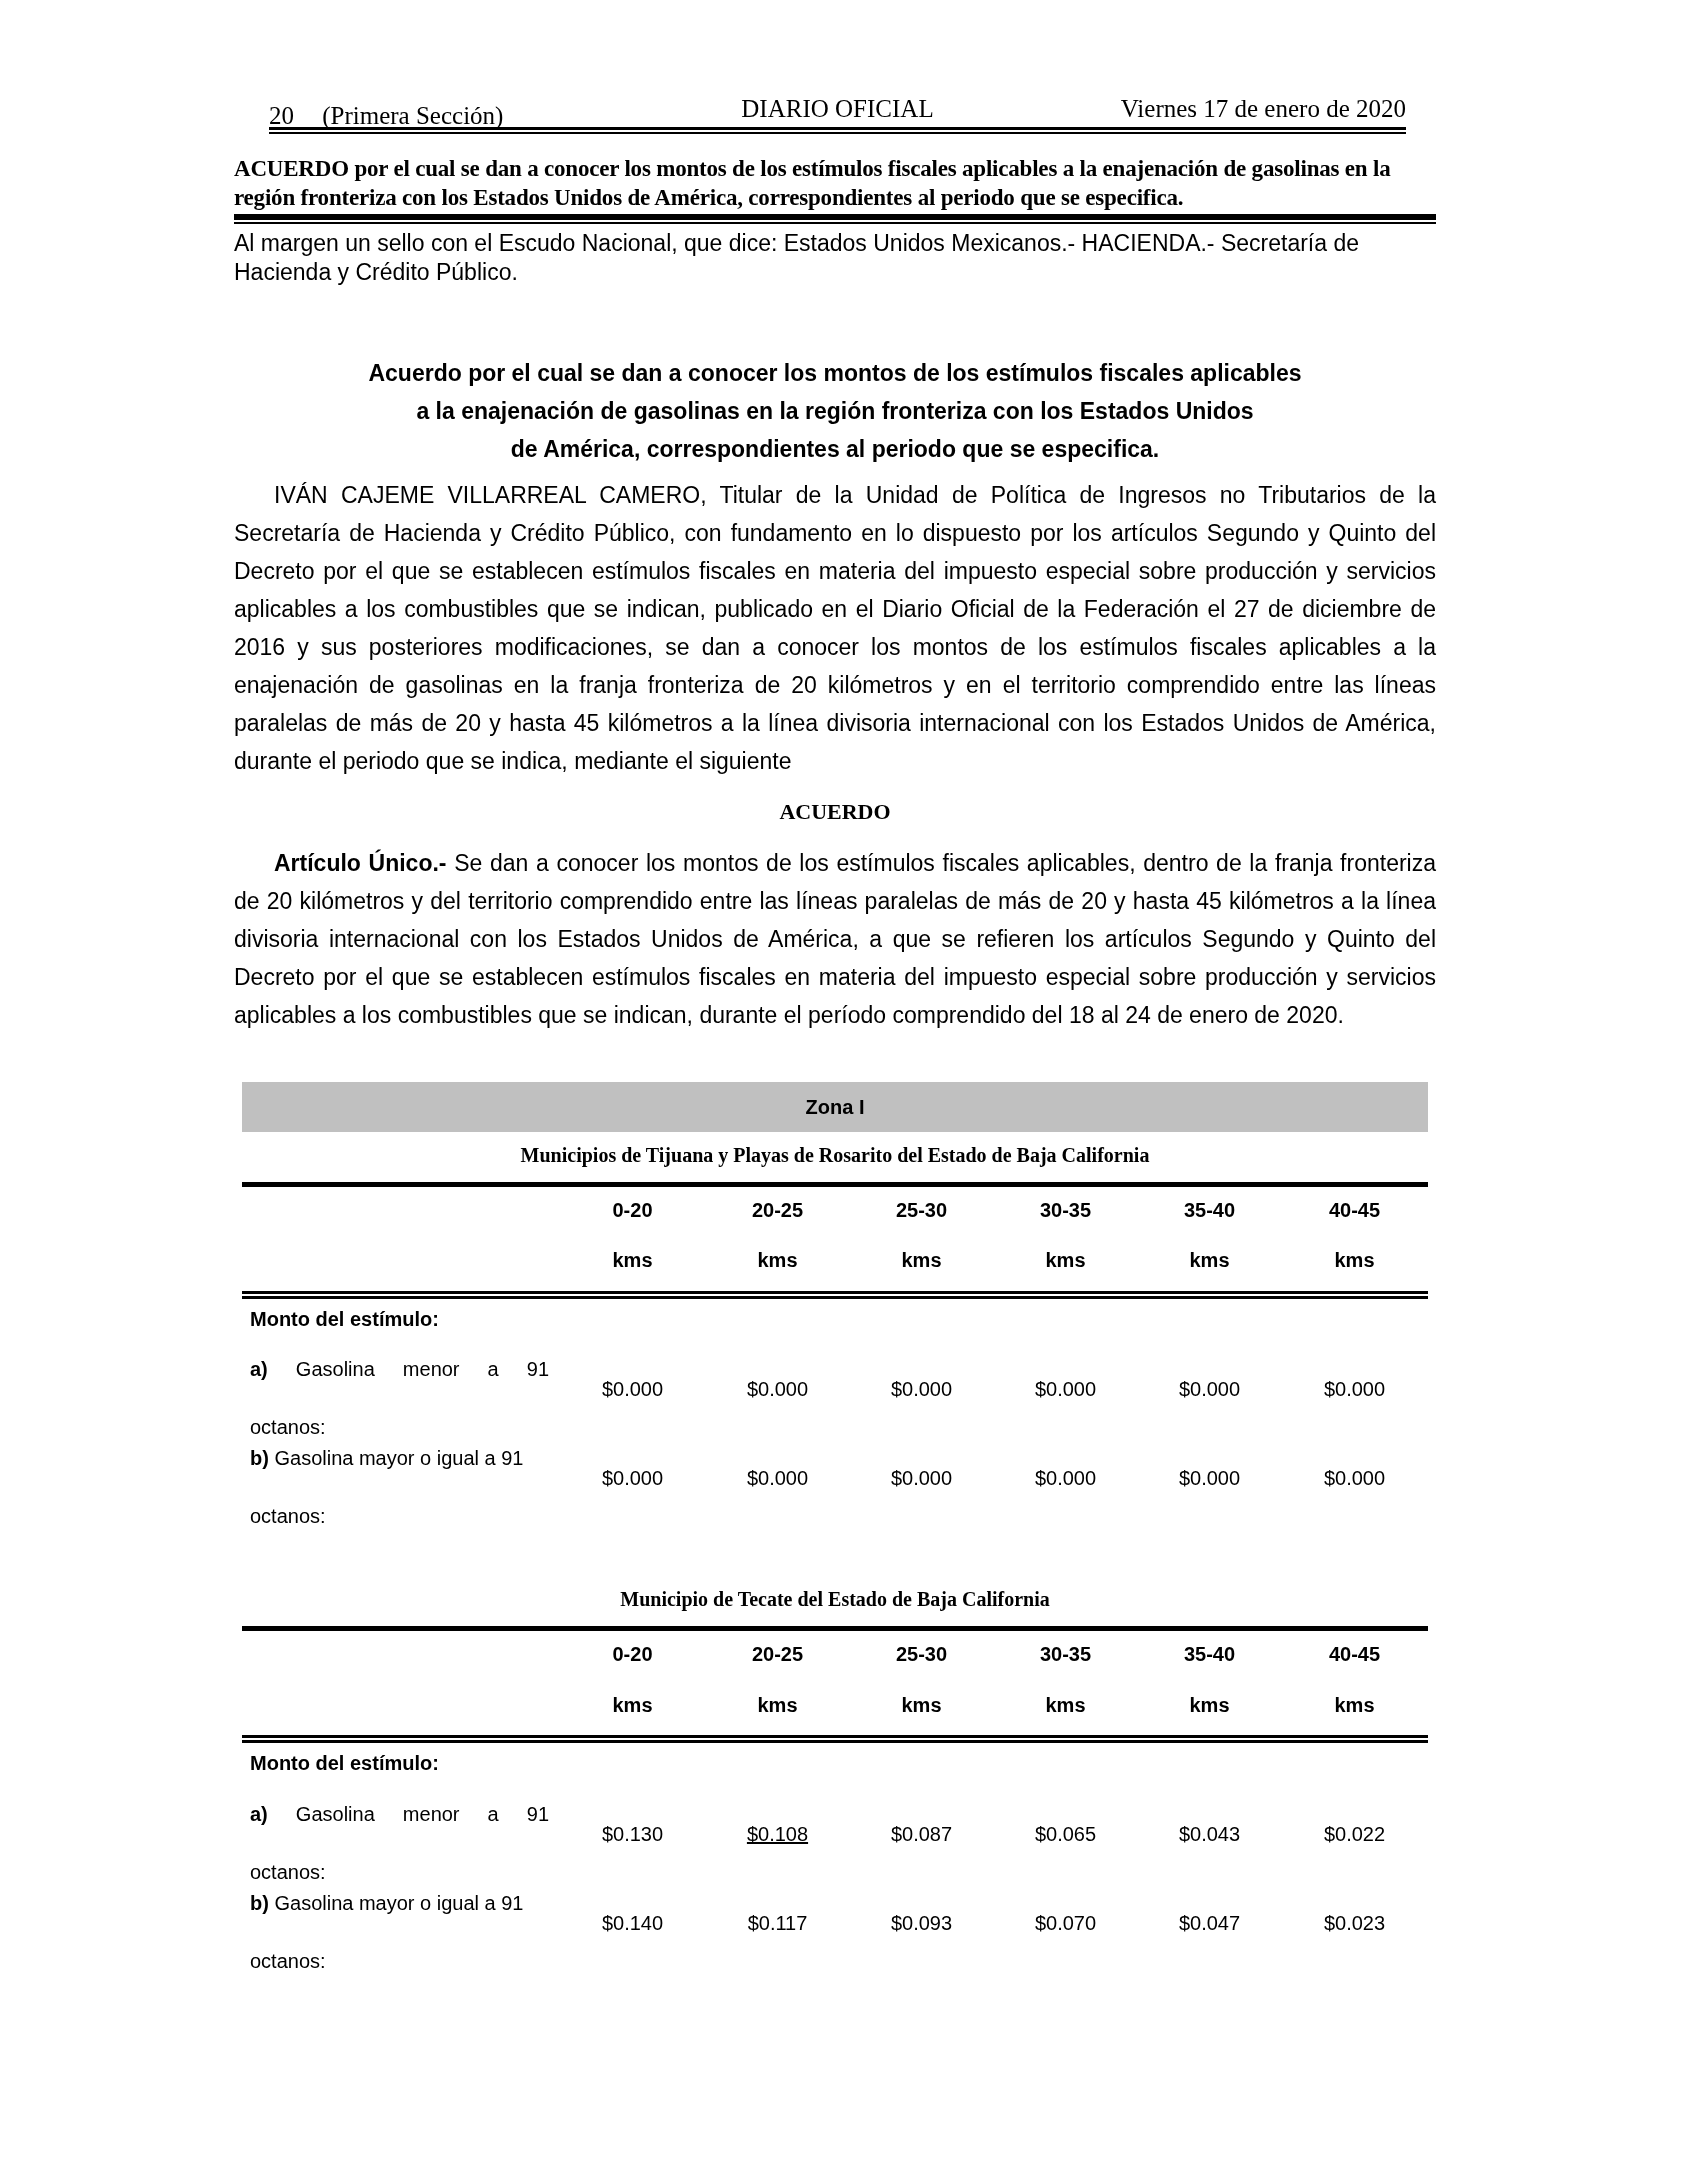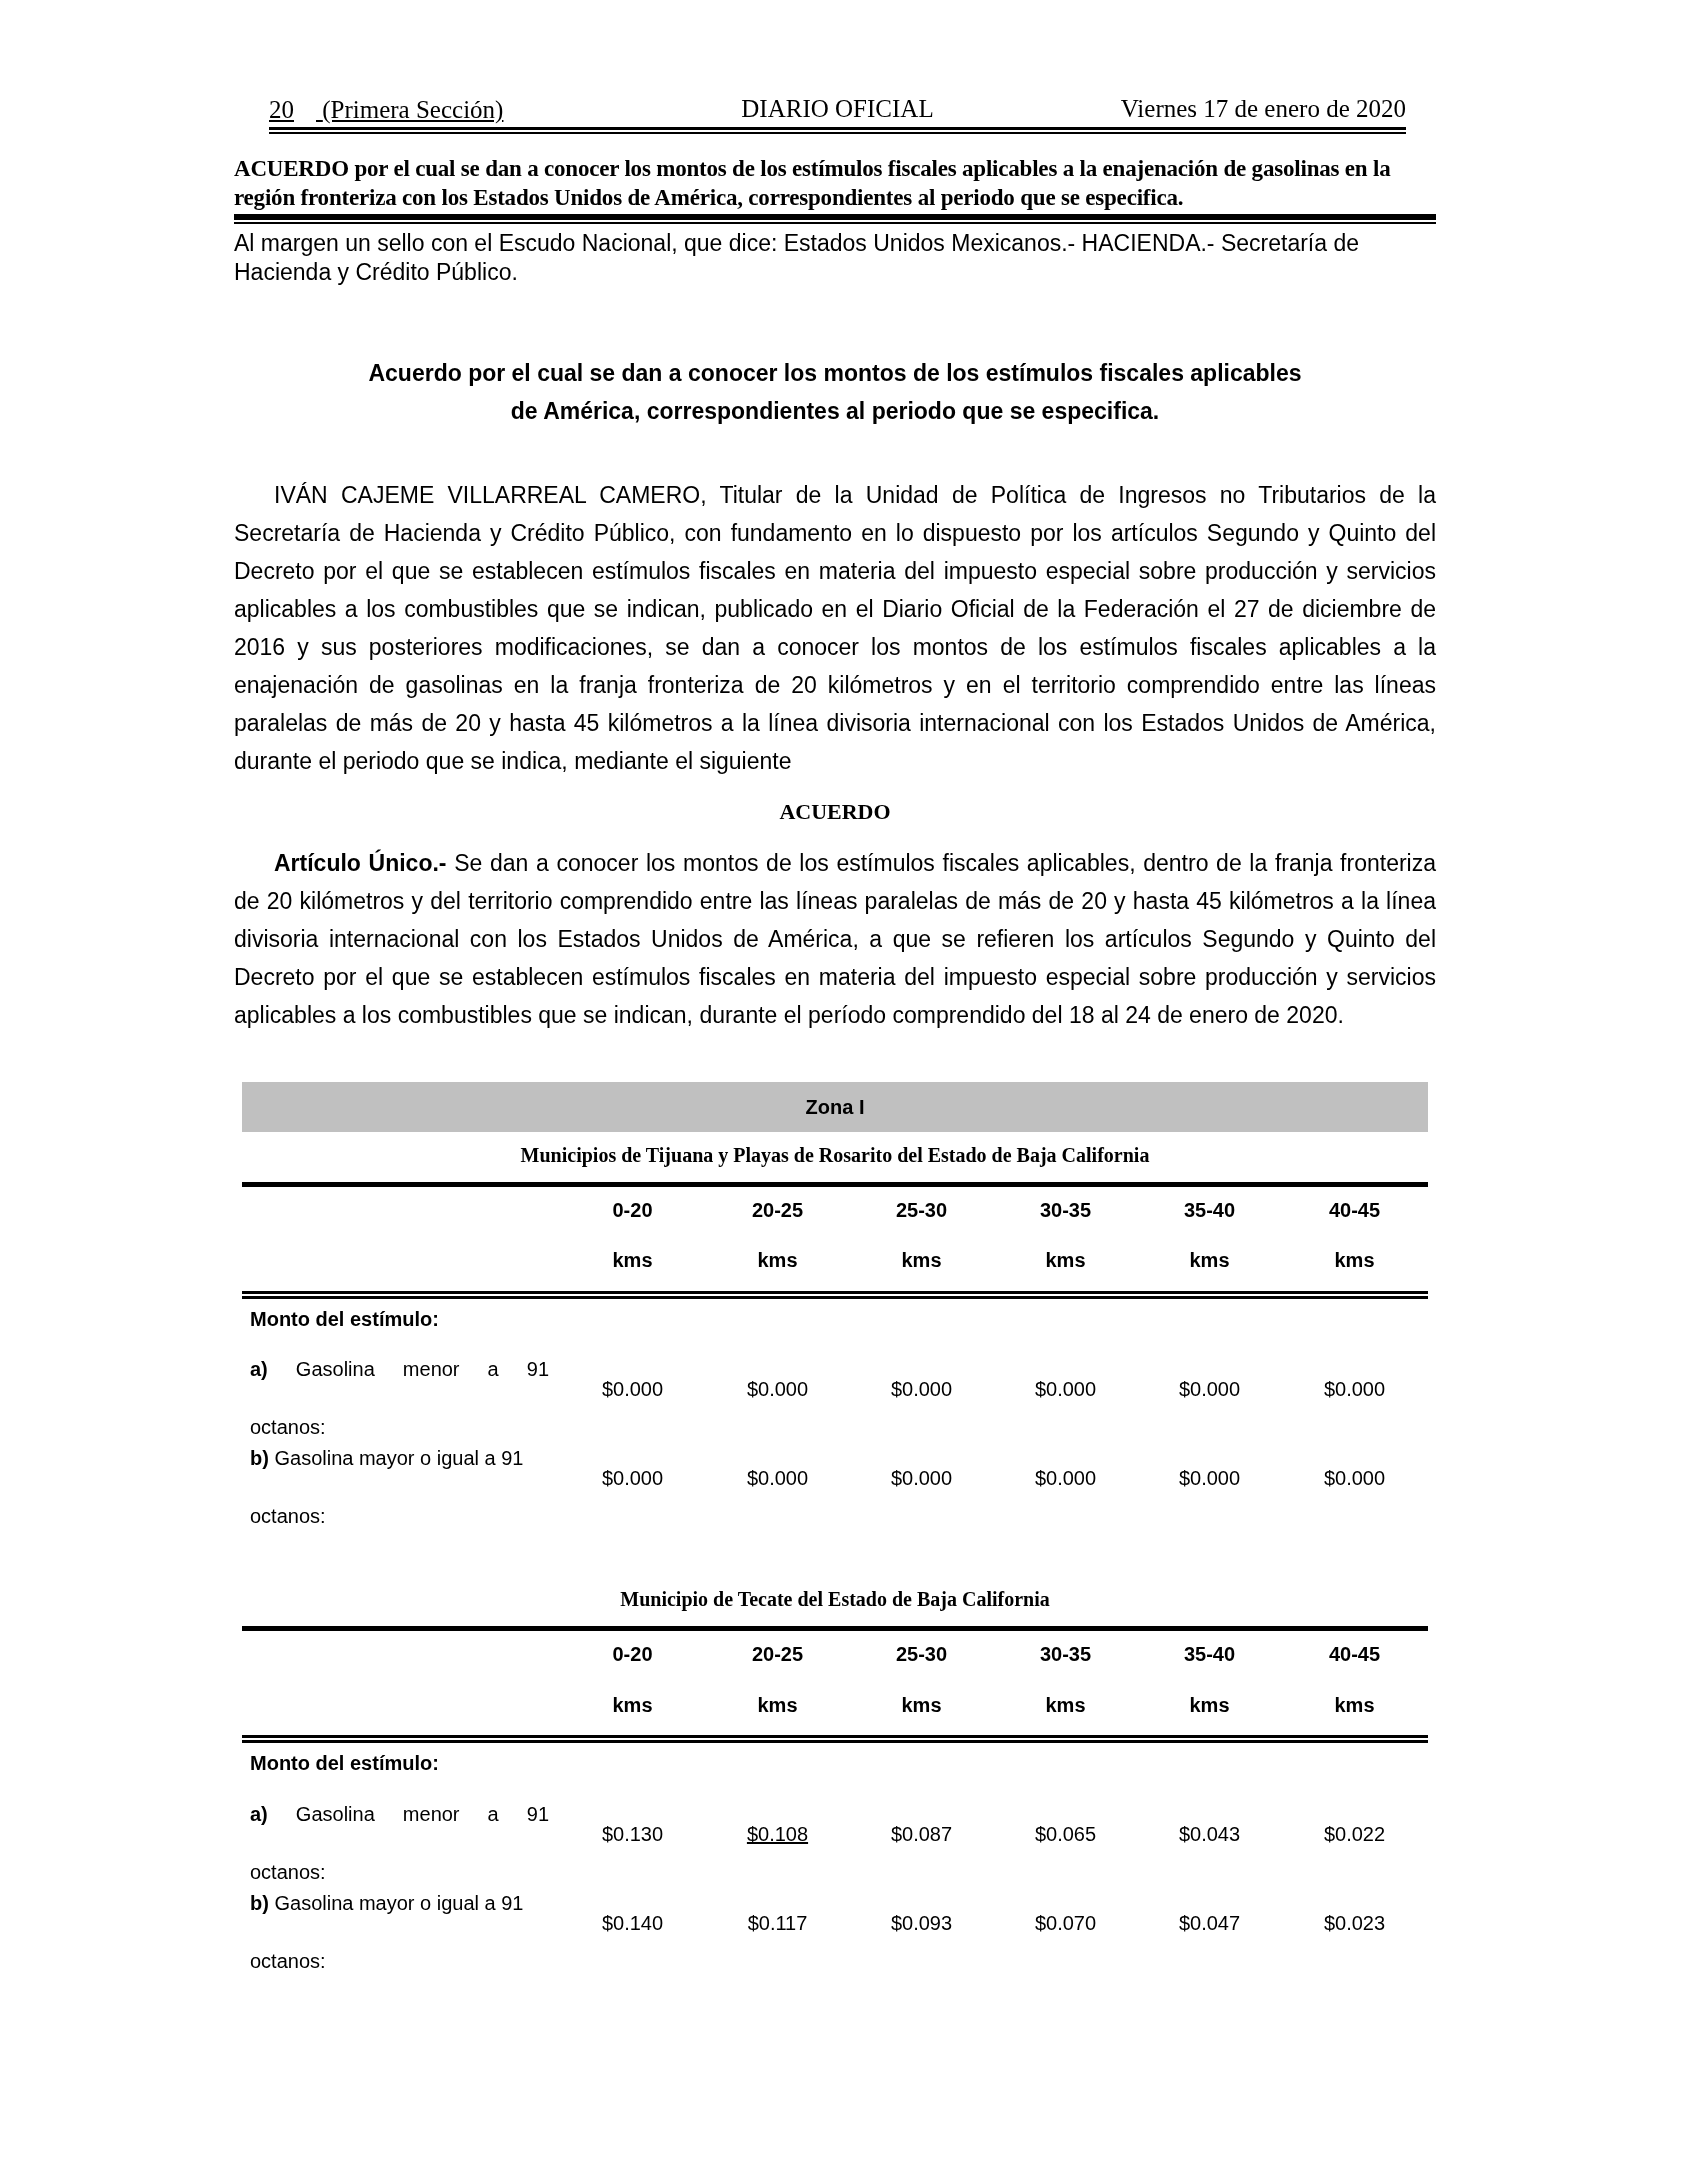--- a/index.html
+++ b/index.html
@@ -2,21 +2,21 @@
 <html><head>
 <meta charset="utf-8">
 <style>
   html, body { margin: 0; padding: 0; background: #ffffff; }
   body { width: 1683px; height: 2178px; position: relative; overflow: hidden; color: #000; }
   .page { position: absolute; left: 0; top: 0; width: 1683px; height: 2178px; }
 
   
   .run-head { position: absolute; left: 269px; top: 93px; width: 1137px; height: 32px;
     font-family: "Liberation Serif", serif; font-size: 25px; line-height: 32px; }
-  .run-head .left { position: absolute; left: 0; top: 1px; text-decoration: underline; }
+  .run-head .left { position: absolute; left: 0; top: 7px; }
   .run-head .left .num { margin-right: 22px; }
   .run-head .center { position: absolute; left: 0; right: 0; top: 0; text-align: center; }
   .run-head .right { position: absolute; right: 0; top: 0; }
   .dbl-rule { position: absolute; left: 269px; width: 1137px; height: 3px; background: #000; }
   .dbl-rule::after { content: ""; position: absolute; left: 0; right: 0; top: 5px; height: 2px; background: #000; }
 
   
   .doc-title { position: absolute; left: 234px; top: 154px; width: 1202px;
     font-family: "Liberation Serif", serif; font-weight: bold; font-size: 23px; line-height: 29px;
     letter-spacing: -0.2px; }
@@ -75,20 +75,21 @@
   <div class="dbl-rule" style="top:127px;"></div>
 
   <div class="doc-title">ACUERDO por el cual se dan a conocer los montos de los estímulos fiscales aplicables a la enajenación de gasolinas en la región fronteriza con los Estados Unidos de América, correspondientes al periodo que se especifica.</div>
   <div class="thick-rule" style="top:214px;"></div>
 
   <div class="body-text margen">Al margen un sello con el Escudo Nacional, que dice: Estados Unidos Mexicanos.- HACIENDA.- Secretaría de Hacienda y Crédito Público.</div>
 
 
   <div class="subtitle">
     <span>Acuerdo por el cual se dan a conocer los montos de los estímulos fiscales aplicables</span>
+    <span>a la enajenación de gasolinas en la región fronteriza con los Estados Unidos</span>
     <span>de América, correspondientes al periodo que se especifica.</span>
   </div>
 
   <div class="para" style="top:476px;">IVÁN CAJEME VILLARREAL CAMERO, Titular de la Unidad de Política de Ingresos no Tributarios de la Secretaría de Hacienda y Crédito Público, con fundamento en lo dispuesto por los artículos Segundo y Quinto del Decreto por el que se establecen estímulos fiscales en materia del impuesto especial sobre producción y servicios aplicables a los combustibles que se indican, publicado en el Diario Oficial de la Federación el 27 de diciembre de 2016 y sus posteriores modificaciones, se dan a conocer los montos de los estímulos fiscales aplicables a la enajenación de gasolinas en la franja fronteriza de 20 kilómetros y en el territorio comprendido entre las líneas paralelas de más de 20 y hasta 45 kilómetros a la línea divisoria internacional con los Estados Unidos de América, durante el periodo que se indica, mediante el siguiente</div>
 
   <div class="center-serif-bold" style="top:797px; line-height:30px;">ACUERDO</div>
 
   <div class="para" style="top:844px;"><b>Artículo Único.-</b><span> Se dan a conocer los montos de los estímulos fiscales aplicables, dentro de la franja fronteriza de 20 kilómetros y del territorio comprendido entre las líneas paralelas de más de 20 y hasta 45 kilómetros a la línea divisoria internacional con los Estados Unidos de América, a que se refieren los artículos Segundo y Quinto del Decreto por el que se establecen estímulos fiscales en materia del impuesto especial sobre producción y servicios aplicables a los combustibles que se indican, durante el período comprendido del 18 al 24 de enero de 2020.</span></div>
 
   <div class="zona-band">Zona I</div>

